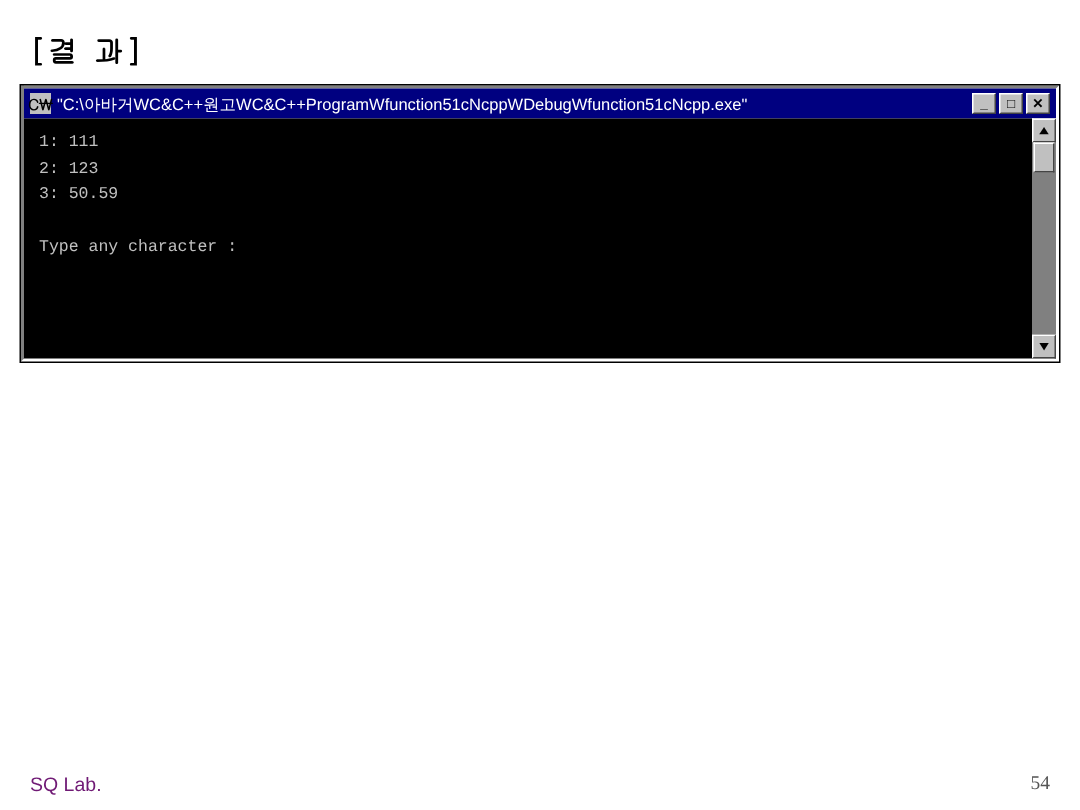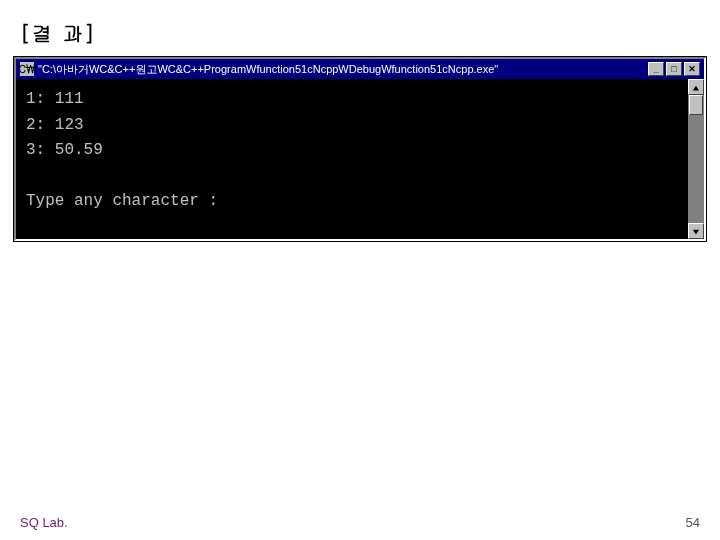--- a/index.html
+++ b/index.html
@@ -82,21 +82,21 @@
 
     .window-body {
       background: #000000;
       padding: 8px 10px;
       min-height: 160px;
       position: relative;
     }
 
     .console-text {
       font-family: 'Courier New', monospace;
-      font-size: 16px;
+      font-size: 11px;
       color: #c0c0c0;
       line-height: 1.6;
       white-space: pre;
     }
 
     .scrollbar-y {
       position: absolute;
       right: 0;
       top: 0;
       width: 16px;
@@ -164,21 +164,21 @@
 
     .footer-lab {
       font-size: 13px;
       color: #701a75;
       font-family: 'Arial', sans-serif;
     }
 
     .footer-page {
       font-size: 13px;
       color: #555;
-      font-family: Liberation Sans, sans-serif;
+      font-family: Liberation Serif, serif;
       text-align: right;
     }
   </style>
 </head>
 <body>
 
 <div class="page-title">[결 과]</div>
 
 <div class="window-wrapper">
   <div class="window-inner">

